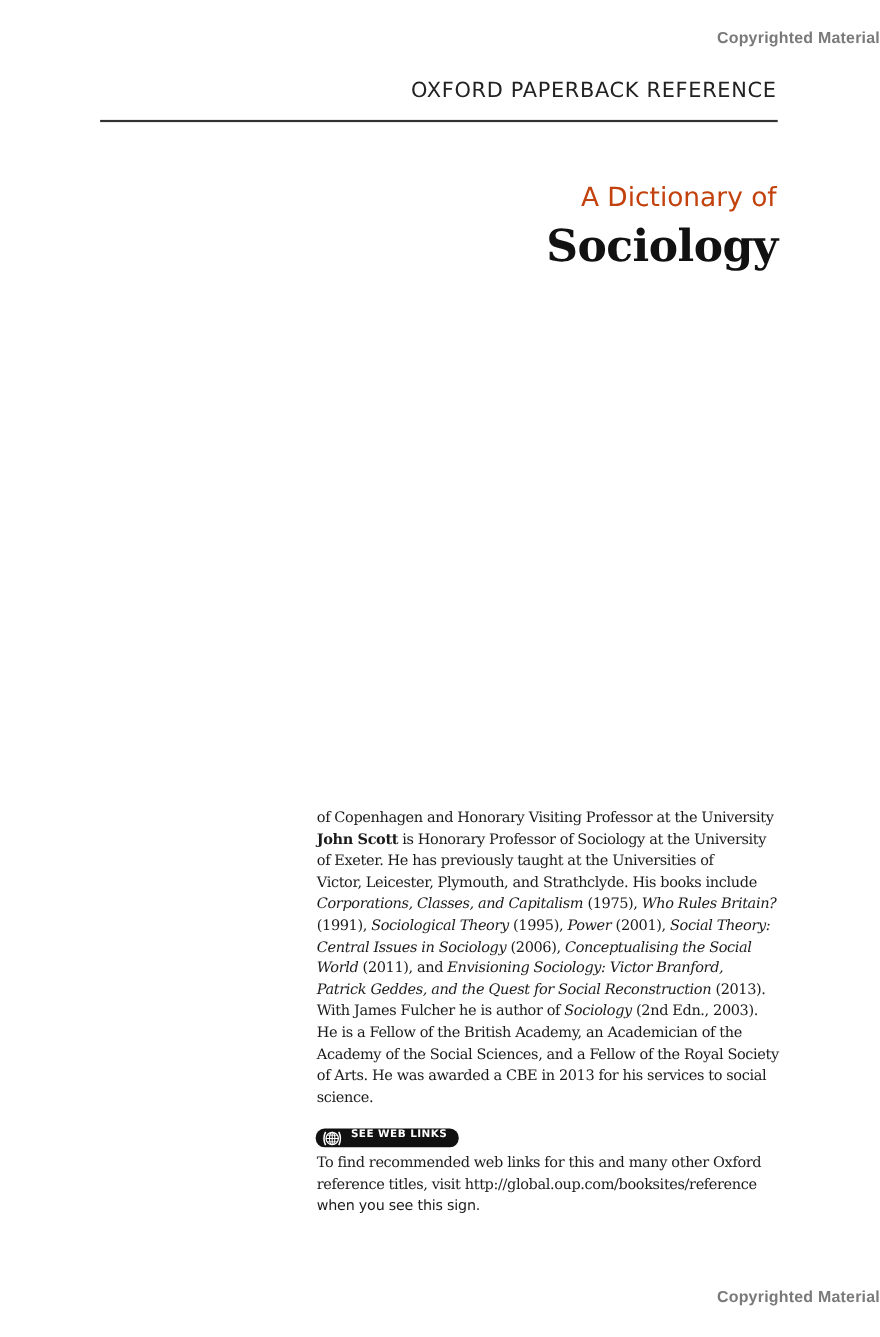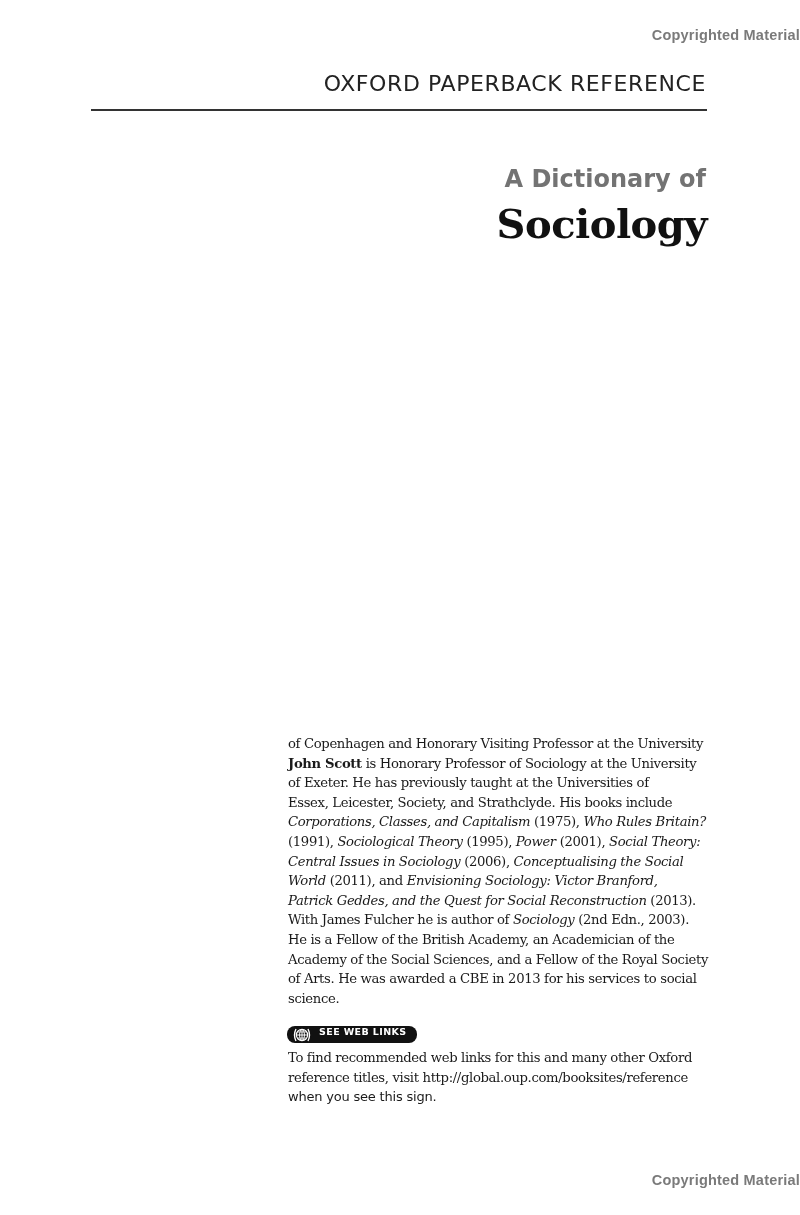--- a/index.html
+++ b/index.html
@@ -1,22 +1,22 @@
 <!DOCTYPE html>
 <html><head>
   <meta charset="utf-8">
   <style>
     html, body { margin: 0; padding: 0; background: #ffffff; }
     body { width: 800px; height: 1215px; position: relative; overflow: hidden; color: #1a1a1a; }
     .watermark { position: absolute; left: 0; width: 800px; text-align: right; font-family: "Liberation Sans", sans-serif; font-weight: bold; font-size: 14.5px; color: #7a7a7a; letter-spacing: 0.2px; }
     .wm-top { top: 27px; }
     .wm-bottom { top: 1172px; }
-    .series { position: absolute; right: 94px; top: 71px; font-family: "DejaVu Sans", sans-serif; font-size: 22px; color: #222; letter-spacing: 0.6px; font-weight: normal; }
+    .series { position: absolute; right: 94px; top: 71px; font-family: "DejaVu Sans", sans-serif; font-size: 19px; color: #222; letter-spacing: 0.6px; font-weight: normal; }
     .rule { position: absolute; left: 91px; top: 109px; width: 616px; height: 2px; background: #333; }
-    .subtitle { position: absolute; right: 94px; top: 165px; font-family: "DejaVu Sans", sans-serif; font-size: 24px; color: #737373; font-weight: 700; }
+    .subtitle { position: absolute; right: 94px; top: 165px; font-family: "DejaVu Sans", sans-serif; font-size: 24px; color: #c2410c; font-weight: 400; }
     .title { position: absolute; right: 93px; top: 200px; font-family: "DejaVu Serif", serif; font-weight: bold; font-size: 40px; color: #111; letter-spacing: -0.5px; }
     .bio { position: absolute; left: 288px; top: 734px; width: 424px; font-family: "DejaVu Serif", serif; font-size: 13.2px; line-height: 19.6px; color: #1a1a1a; letter-spacing: -0.35px; }
     .bio .line { display: block; white-space: nowrap; }
     .bio b { font-weight: bold; }
     .bio i { font-style: italic; }
     .weblinks-badge { position: absolute; left: 287px; top: 1026px; width: 130px; height: 17px; background: #111; border-radius: 8px; display: flex; }
     .globe { width: 22px; height: 17px; display: flex; align-items: center; justify-content: center; margin-left: 4px; }
     .weblinks-label { color: #fff; font-family: "DejaVu Sans", sans-serif; font-weight: bold; font-size: 9.5px; letter-spacing: 0.4px; margin-left: 6px; }
     .webinfo { position: absolute; left: 288px; top: 1048px; width: 430px; font-size: 13.2px; line-height: 19.6px; color: #1a1a1a; letter-spacing: -0.35px; }
     .webinfo .line { display: block; white-space: nowrap; }
@@ -31,21 +31,21 @@
 <div class="series">OXFORD PAPERBACK REFERENCE</div>
 <div class="rule"></div>
 
 <div class="subtitle">A Dictionary of</div>
 <div class="title">Sociology</div>
 
 <div class="bio" id="bio">
     <span class="line"><span>of Copenhagen and Honorary Visiting Professor at the University</span></span>
     <span class="line"><b>John Scott</b><span> is Honorary Professor of Sociology at the University</span></span>
     <span class="line"><span>of Exeter. He has previously taught at the Universities of</span></span>
-    <span class="line"><span>Essex, Leicester, Society, and Strathclyde. His books include</span></span>
+    <span class="line"><span>Victor, Leicester, Plymouth, and Strathclyde. His books include</span></span>
     <span class="line"><i>Corporations, Classes, and Capitalism</i><span> (1975), </span><i>Who Rules Britain?</i></span>
     <span class="line"><span>(1991), </span><i>Sociological Theory</i><span> (1995), </span><i>Power</i><span> (2001), </span><i>Social Theory:</i></span>
     <span class="line"><i>Central Issues in Sociology</i><span> (2006), </span><i>Conceptualising the Social</i></span>
     <span class="line"><i>World</i><span> (2011), and </span><i>Envisioning Sociology: Victor Branford,</i></span>
     <span class="line"><i>Patrick Geddes, and the Quest for Social Reconstruction</i><span> (2013).</span></span>
     <span class="line"><span>With James Fulcher he is author of </span><i>Sociology</i><span> (2nd Edn., 2003).</span></span>
     <span class="line"><span>He is a Fellow of the British Academy, an Academician of the</span></span>
     <span class="line"><span>Academy of the Social Sciences, and a Fellow of the Royal Society</span></span>
     <span class="line"><span>of Arts. He was awarded a CBE in 2013 for his services to social</span></span>
     <span class="line"><span>science.</span></span>

